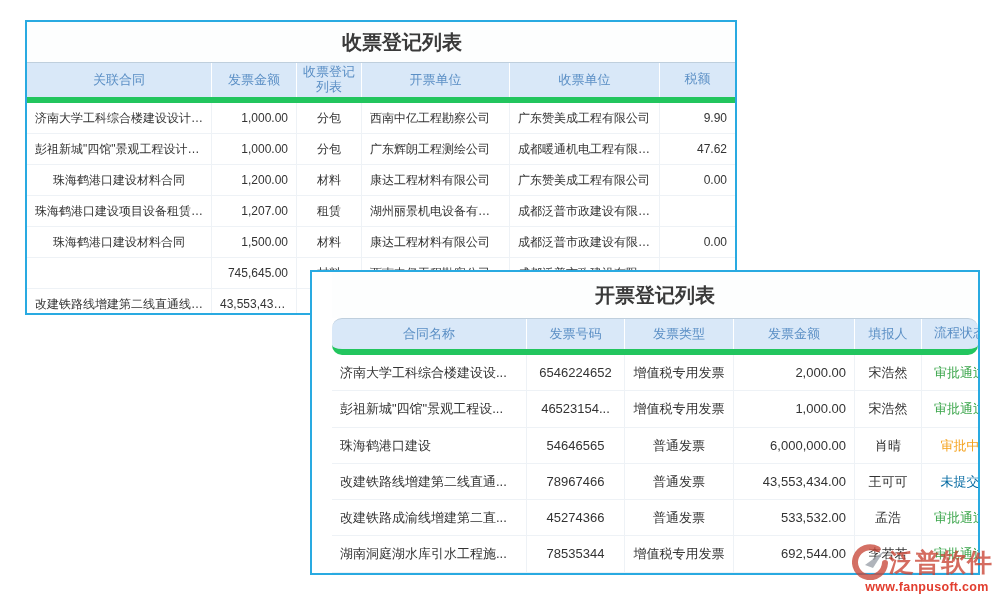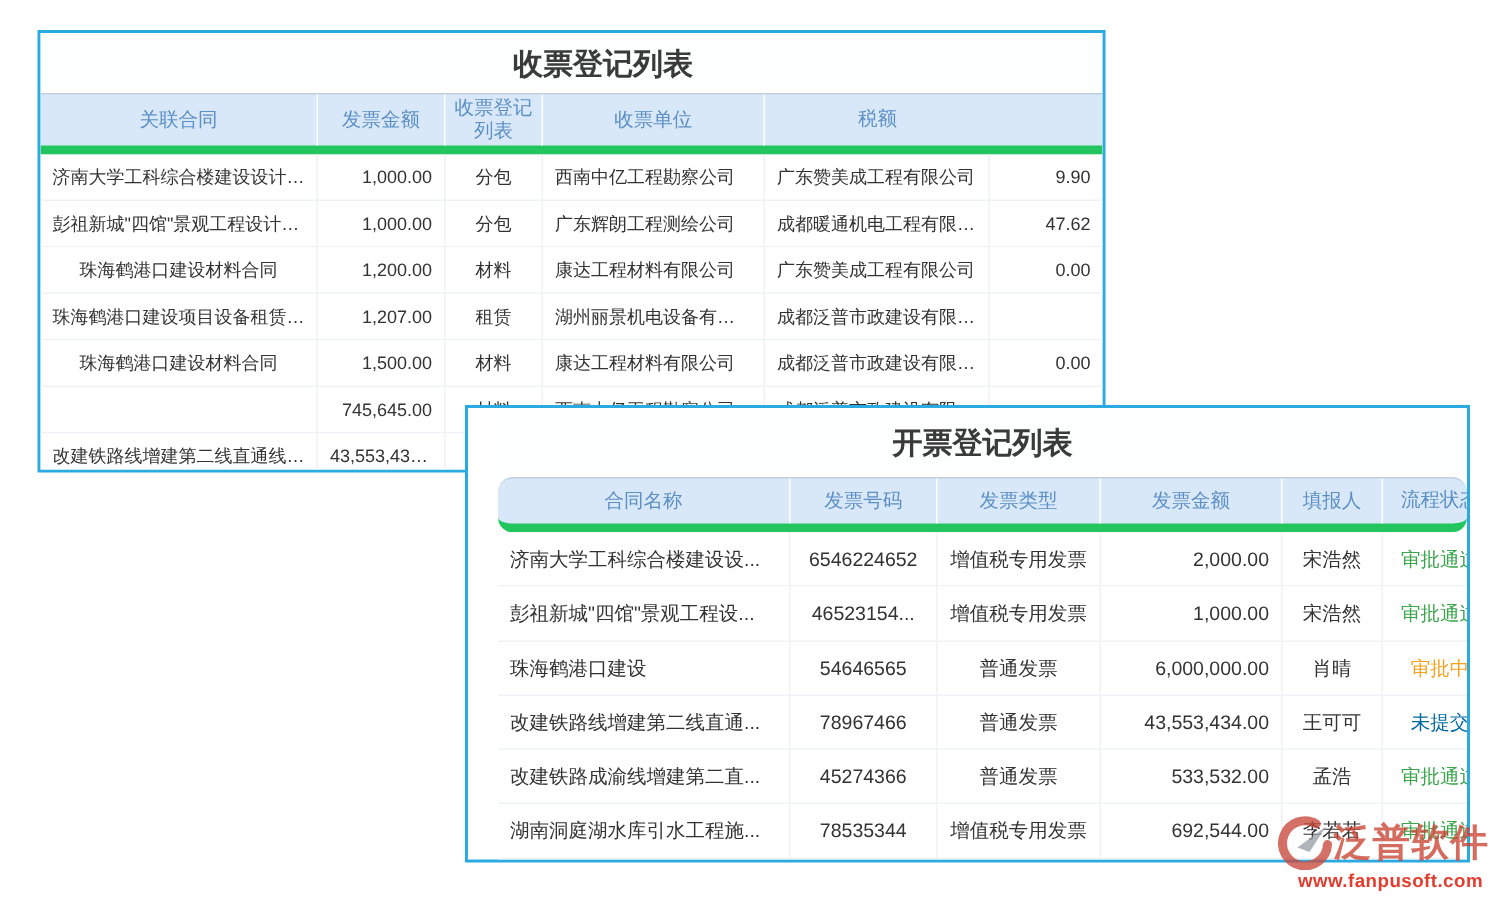--- a/index.html
+++ b/index.html
@@ -69,20 +69,21 @@
 </style>
 </head>
 <body>
 
 <div class="panel t1" id="receipt-panel">
   <div class="title">收票登记列表</div>
   <div class="hrow">
     <div class="cell">关联合同</div>
     <div class="cell">发票金额</div>
     <div class="cell">收票登记列表</div>
+    <div class="cell">开票单位</div>
     <div class="cell">收票单位</div>
     <div class="cell">税额</div>
   </div>
   <div>
 
       <div class="row">
         <div class="cell ac">济南大学工科综合楼建设设计项目...</div>
         <div class="cell ar">1,000.00</div>
         <div class="cell ac">分包</div>
         <div class="cell al link">西南中亿工程勘察公司</div>

